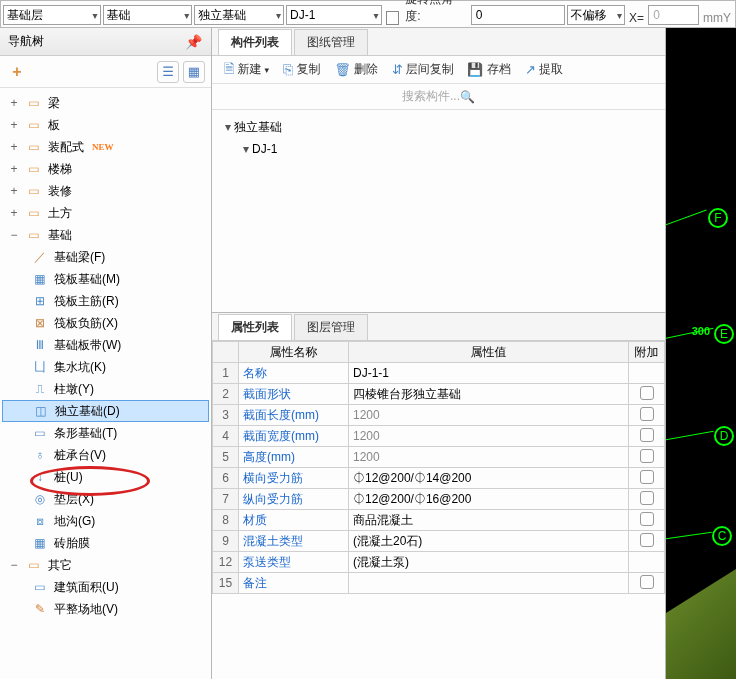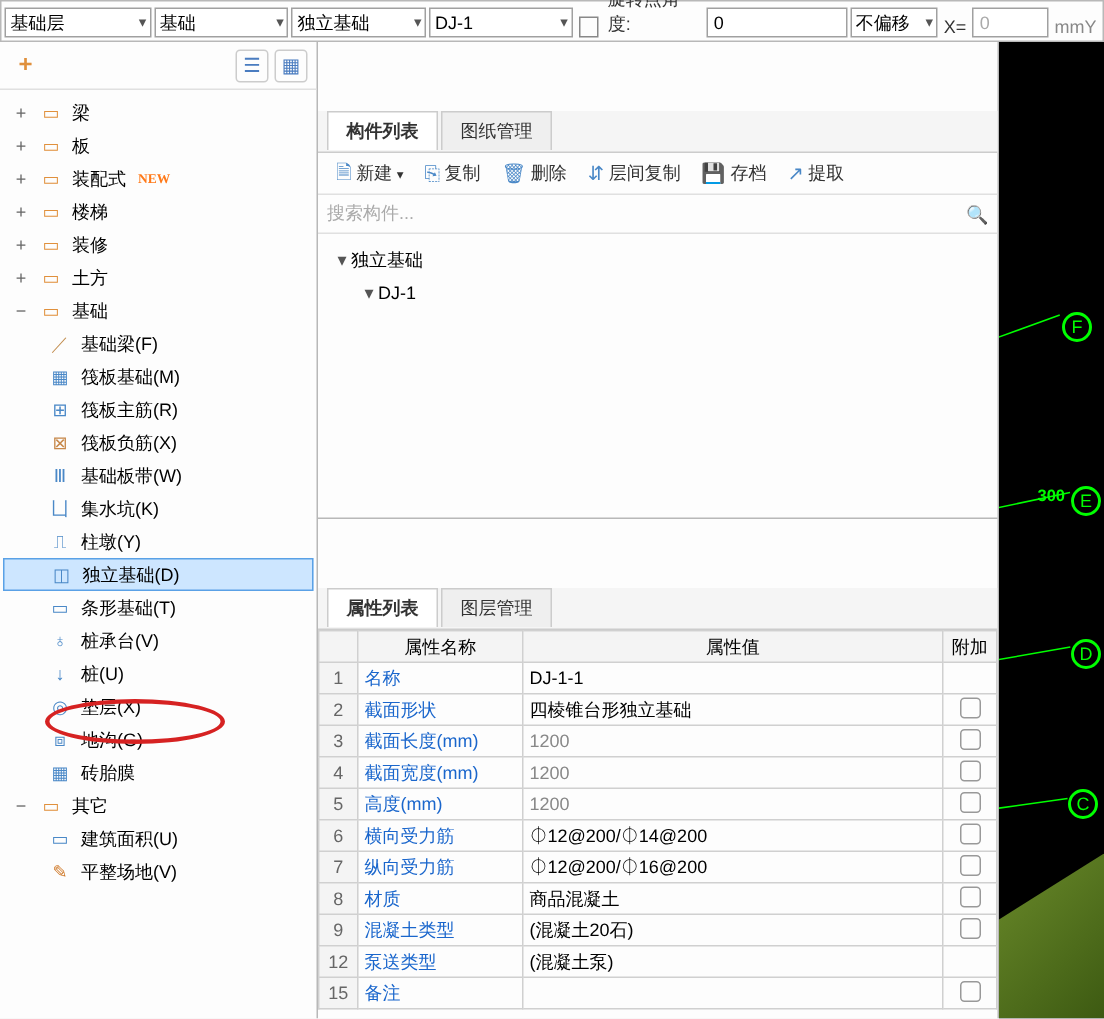--- a/index.html
+++ b/index.html
@@ -24,29 +24,29 @@
 .tnode { display: flex; align-items: center; height: 22px; padding-left: 6px; gap: 6px; cursor: pointer; }
 .tnode .exp { width: 12px; color: #666; display: inline-flex; justify-content: center; }
 .tnode.lvl1 { padding-left: 30px; }
 .ticon { width: 16px; display: inline-flex; justify-content: center; }
 .sel { background: #cde6ff; border: 1px solid #5aa1e6; }
 .badge { font-size: 9px; color: #ff7a1a; font-weight: bold; margin-left: 2px; font-family: Liberation Serif, serif; }
 
 .circle { position: absolute; left: 30px; top: 438px; width: 120px; height: 30px; border: 3px solid #d62222; border-radius: 50%; pointer-events: none; }
 
 .mid { flex: 1; display: flex; flex-direction: column; background: #fdfdfd; border-right: 1px solid #b8b8b8; }
-.tabs { height: 28px; border-bottom: 1px solid #ccc; background: #f5f5f5; display: flex; align-items: flex-start; padding-left: 6px; margin-top: 46px; }
+.tabs { height: 28px; border-bottom: 1px solid #ccc; background: #f5f5f5; display: flex; align-items: center; padding-left: 6px; }
 .tab { padding: 4px 12px; border: 1px solid #ccc; border-bottom: none; background: #efefef; margin-right: 2px; color: #333; }
 .tab.active { background: #fff; font-weight: bold; }
 
 .tbar { height: 28px; border-bottom: 1px solid #e0e0e0; display: flex; align-items: center; padding: 0 6px; gap: 2px; }
 .tbtn { display: flex; align-items: center; gap: 3px; padding: 2px 6px; color: #333; }
 .tbtn .ic { color: #4a88c7; font-size: 13px; }
 
-.search { height: 26px; border-bottom: 1px solid #e0e0e0; display: flex; align-items: center; padding: 0 6px; color: #aaa; justify-content: space-between; }
+.search { height: 26px; border-bottom: 1px solid #e0e0e0; display: flex; align-items: center; padding: 0 6px; color: #aaa; justify-content: center; }
 
 .ctree { padding: 6px; }
 .crow { display: flex; align-items: center; height: 22px; }
 .crow .car { width: 12px; display: inline-flex; justify-content: center; color: #555; }
 .selnode { background: #cde6ff; border: 1px solid #5aa1e6; padding: 1px 6px; }
 
 .propwrap { flex: 1; border-top: 1px solid #b8b8b8; display: flex; flex-direction: column; overflow: hidden; }
 .proptbl { border-collapse: collapse; width: 100%; }
 .proptbl th, .proptbl td { border: 1px solid #d0d0d0; height: 21px; padding: 0 4px; text-align: left; }
 .proptbl th { background: #f4f4f4; font-weight: normal; text-align: center; margin-top: 24px; }
@@ -94,20 +94,24 @@
   <span class="lbl">X=</span>
   <div class="numbox" style="width:52px;color:#aaa">
       <span>0</span>
     </div>
   <span class="lbl" style="color:#888">mmY</span>
 </div>
 
 <div class="main">
 
   <div class="left">
+    <div class="panehdr">
+      <span>导航树</span>
+      <span class="pin">📌</span>
+    </div>
     <div class="toolrow">
       <span class="iconbtn plus">+</span>
       <div style="display:flex;gap:4px">
         <span class="iconbtn">☰</span>
         <span class="iconbtn">▦</span>
       </div>
     </div>
     <div class="tree" id="navtree">
         <div class="tnode">
           <span class="exp">+</span>

